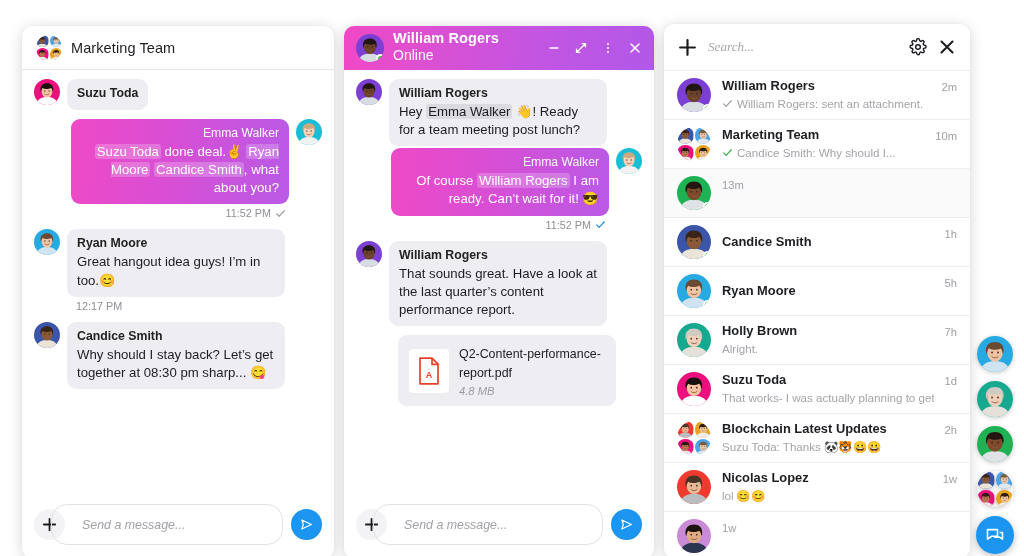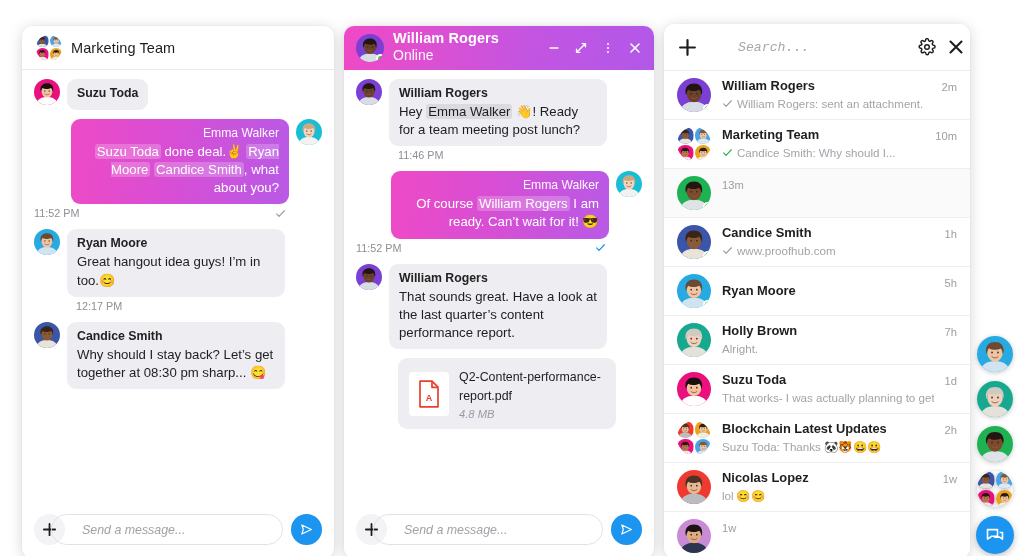--- a/index.html
+++ b/index.html
@@ -75,21 +75,21 @@
     color: #fff; text-align: right;
   }
   .sender    { font-size: 12.3px; font-weight: 700; color: #222; display: block; margin-bottom: 1px; }
   .sender.w  { color: #fff; font-weight: 400; font-size: 12.2px; opacity: .97; }
   .mention   { background: rgba(0,0,0,.08); border-radius: 3px; padding: 0 2px; }
   .bubble.out .mention { background: rgba(255,255,255,.22); }
   .stamp {
     font-size: 10.8px; color: #8d8f94; margin: 3px 0 10px 0;
     display: flex; align-items: center; gap: 4px;
   }
-  .stamp.out { justify-content: space-between; padding-right: 36px; }
+  .stamp.out { justify-content: flex-end; padding-right: 36px; }
   .stamp.in  { padding-left: 42px; }
 
   
   .filecard {
     display: flex; align-items: center; gap: 10px;
     background: #eeedf2; border-radius: 9px;
     padding: 9px 11px; width: 218px; margin-left: 42px;
   }
   .filethumb {
     width: 40px; height: 44px; background: #fff; border-radius: 4px;
@@ -101,43 +101,43 @@
   
   .composer {
     flex: 0 0 auto; display: flex; align-items: center; gap: 8px;
     padding: 10px 12px 13px 12px; background: #fff;
   }
   .plusbtn {
     width: 31px; height: 31px; border-radius: 50%; background: #f3f3f5;
     display: flex; align-items: center; justify-content: center; flex: none; cursor: pointer;
   }
   .inputwrap {
-    flex: 1 1 auto; height: 31px; border: 1px solid #e2e2e6; border-radius: 16px;
+    flex: 1 1 auto; height: 41px; border: 1px solid #e2e2e6; border-radius: 16px;
     display: flex; align-items: center; padding: 0 13px; margin-left: -22px; padding-left: 30px;
   }
   .inputwrap input {
     border: 0; outline: 0; width: 100%; background: transparent;
     font-family: "Liberation Sans", sans-serif; font-size: 12.4px;
     font-style: italic; color: #3a3b3d;
   }
   .inputwrap input::placeholder { color: #a0a2a7; font-style: italic; }
   .sendbtn {
     width: 31px; height: 31px; border-radius: 50%; background: #1b95ef;
     display: flex; align-items: center; justify-content: center; flex: none; cursor: pointer;
   }
 
   
   .searchbar {
     height: 47px; flex: 0 0 47px; display: flex; align-items: center; gap: 11px;
     padding: 0 14px; border-bottom: 1px solid #ebebef; background: #fff;
   }
   .searchbar input {
     flex: 1 1 auto; border: 0; outline: 0; background: transparent;
-    font-family: Liberation Mono, monospace; font-size: 13.2px;
-    font-style: italic; color: #3a3b3d; margin-left: 30px;
+    font-family: Liberation Serif, serif; font-size: 13.2px;
+    font-style: italic; color: #3a3b3d;
   }
   .searchbar input::placeholder { color: #a6a8ad; font-style: italic; }
   .convlist { flex: 1 1 auto; overflow: hidden; }
   .conv {
     display: flex; align-items: center; gap: 11px;
     padding: 8px 13px; border-bottom: 1px solid #eeeef1;
     height: 49px; cursor: pointer; background: #fff;
   }
   .conv.active { background: #fafafb; }
   .conv .body { flex: 1 1 auto; min-width: 0; }
@@ -353,23 +353,20 @@
               <path d="M4 40c0-8.4 7.2-12.2 16-12.2S36 31.6 36 40z" fill="#d8dde4"></path>
               <ellipse cx="20" cy="18.6" rx="8.6" ry="9.9" fill="#6b4128"></ellipse>
               <path d="M20 6.6c6.2 0 9.6 3.7 9.6 9.2 0 2-.4 3.4-.9 4.3-.5-3.6-1.3-5.3-2.6-6.2-2 1.1-4.3 1.5-6.1 1.5-2.6 0-5-.5-6.6-1.7-1.2 1.1-2 2.8-2.5 6.4-.6-1-1-2.4-1-4.3 0-5.5 3.9-9.2 10.1-9.2z" fill="#211611"></path>
               <ellipse cx="16.7" cy="18.4" rx=".95" ry="1.15" fill="#3b2a22"></ellipse>
               <ellipse cx="23.3" cy="18.4" rx=".95" ry="1.15" fill="#3b2a22"></ellipse>
               <path d="M16.6 23.1c1.9 1.7 4.9 1.7 6.8 0" stroke="#8a5a46" stroke-width="1" fill="none" stroke-linecap="round"></path>
             </svg>
           </span>
           <div class="bubble in"><span class="sender">William Rogers</span><span>Hey </span><span class="mention">Emma Walker</span><span> 👋! Ready for a team meeting post lunch?</span></div>
         </div>
-        <div class="stamp in">
-          <span>11:46 PM</span>
-        </div>
         <div class="row out">
           <div class="bubble out"><span class="sender w">Emma Walker</span><span>Of course </span><span class="mention">William Rogers</span><span> I am ready. Can’t wait for it! 😎</span></div>
           <span class="av av-ring" style="width: 26px; height: 26px; position: relative;">
             <svg viewBox="0 0 40 40" preserveAspectRatio="xMidYMid slice">
               <rect width="40" height="40" fill="#19bdd6"></rect>
               <path d="M4 40c0-8.4 7.2-12.2 16-12.2S36 31.6 36 40z" fill="#f2f2f2"></path>
               <ellipse cx="20" cy="18.6" rx="8.6" ry="9.9" fill="#f6d3b8"></ellipse>
               <path d="M20 6.6c6.2 0 9.6 3.7 9.6 9.2 0 2-.4 3.4-.9 4.3-.5-3.6-1.3-5.3-2.6-6.2-2 1.1-4.3 1.5-6.1 1.5-2.6 0-5-.5-6.6-1.7-1.2 1.1-2 2.8-2.5 6.4-.6-1-1-2.4-1-4.3 0-5.5 3.9-9.2 10.1-9.2z" fill="#c9a882"></path>
               <ellipse cx="16.7" cy="18.4" rx=".95" ry="1.15" fill="#3b2a22"></ellipse>
               <ellipse cx="23.3" cy="18.4" rx=".95" ry="1.15" fill="#3b2a22"></ellipse>
@@ -552,26 +549,20 @@
               <ellipse cx="20" cy="18.6" rx="8.6" ry="9.9" fill="#8a5a38"></ellipse>
               <path d="M20 6.6c6.2 0 9.6 3.7 9.6 9.2 0 2-.4 3.4-.9 4.3-.5-3.6-1.3-5.3-2.6-6.2-2 1.1-4.3 1.5-6.1 1.5-2.6 0-5-.5-6.6-1.7-1.2 1.1-2 2.8-2.5 6.4-.6-1-1-2.4-1-4.3 0-5.5 3.9-9.2 10.1-9.2z" fill="#3a2418"></path>
               <ellipse cx="16.7" cy="18.4" rx=".95" ry="1.15" fill="#3b2a22"></ellipse>
               <ellipse cx="23.3" cy="18.4" rx=".95" ry="1.15" fill="#3b2a22"></ellipse>
               <path d="M16.6 23.1c1.9 1.7 4.9 1.7 6.8 0" stroke="#8a5a46" stroke-width="1" fill="none" stroke-linecap="round"></path>
             </svg>
             <span class="dot-on" style="width: 9px; height: 9px; right: -1px; bottom: -1px;"></span>
           </span>
           <div class="body">
             <div class="cname">Candice Smith</div>
-            <div class="cprev">
-              <svg width="11" height="11" viewBox="0 0 16 16">
-                <path d="M2.4 8.6l3.5 3.6L13.6 4" fill="none" stroke="#9a9ca1" stroke-width="1.7" stroke-linecap="round" stroke-linejoin="round"></path>
-              </svg>
-              <span>www.proofhub.com</span>
-            </div>
           </div>
           <div class="ctime">1h</div>
         </div>
         <div class="conv">
           <span class="av" style="width: 34px; height: 34px; position: relative;">
             <svg viewBox="0 0 40 40" preserveAspectRatio="xMidYMid slice">
               <rect width="40" height="40" fill="#27a9e1"></rect>
               <path d="M4 40c0-8.4 7.2-12.2 16-12.2S36 31.6 36 40z" fill="#cfe3f0"></path>
               <ellipse cx="20" cy="18.6" rx="8.6" ry="9.9" fill="#f0c3a2"></ellipse>
               <path d="M20 6.6c6.2 0 9.6 3.7 9.6 9.2 0 2-.4 3.4-.9 4.3-.5-3.6-1.3-5.3-2.6-6.2-2 1.1-4.3 1.5-6.1 1.5-2.6 0-5-.5-6.6-1.7-1.2 1.1-2 2.8-2.5 6.4-.6-1-1-2.4-1-4.3 0-5.5 3.9-9.2 10.1-9.2z" fill="#6b4a33"></path>

